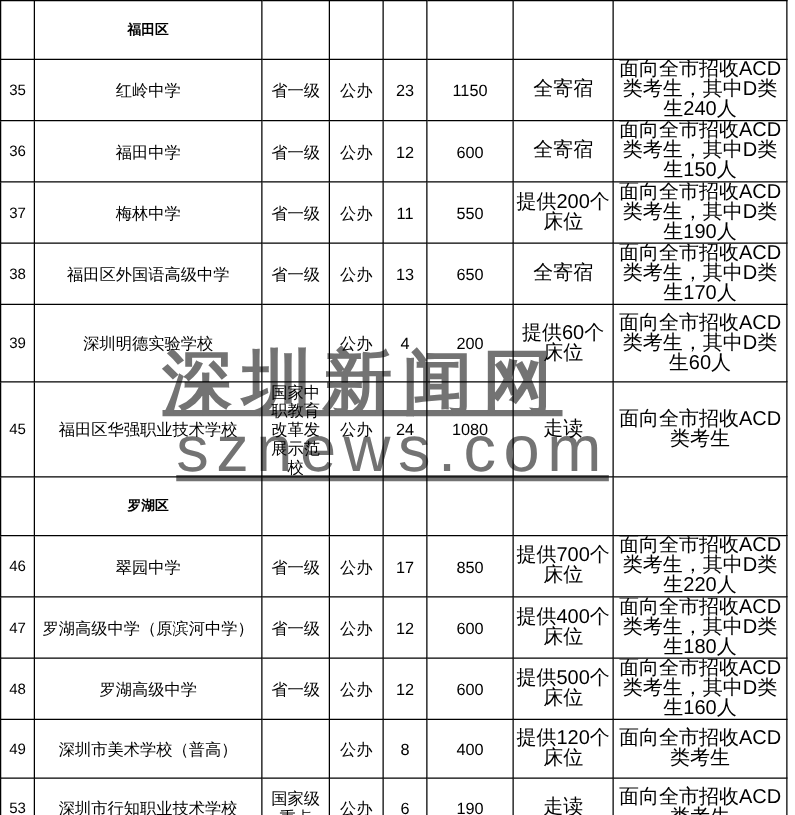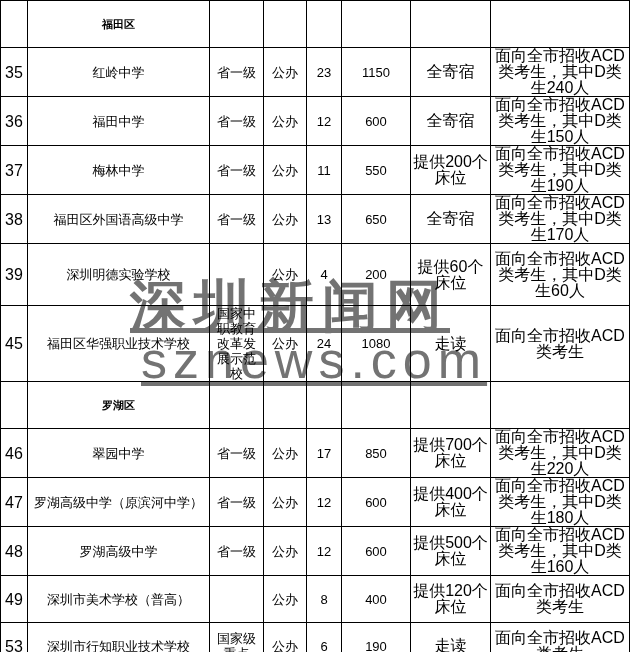--- a/index.html
+++ b/index.html
@@ -25,21 +25,21 @@
   }
   td {
     border: 1px solid #000;
     text-align: center; vertical-align: middle;
     font-size: 13px; line-height: 17px;
     padding: 0 2px;
     word-break: break-all;
     overflow: hidden;
     background: transparent;
   }
-  td.c-no { font-size: 16px; }
+  td.c-no { font-size: 12px; }
   td.c-level { font-size: 13px; line-height: 15px; padding: 0 1px; }
   td.c-boarding { font-size: 16px; line-height: 16px; }
   td.c-note { font-size: 16px; line-height: 16px; padding: 0 2px; }
   tr.district-row td.c-name { font-weight: bold; font-size: 11px; }
 </style>
 </head>
 <body>
 
 <div class="watermark" id="wm" style="color: #737373; text-decoration: underline;">
   <div class="wm-line1">深圳新闻网</div>

